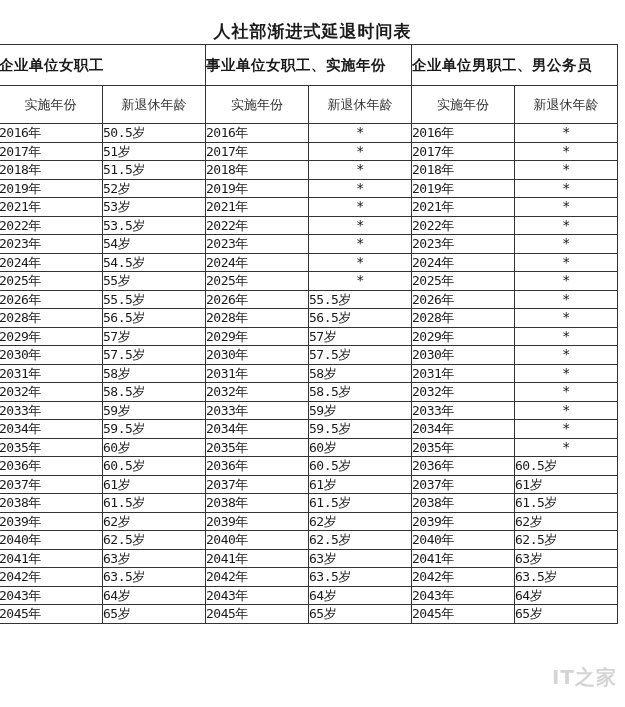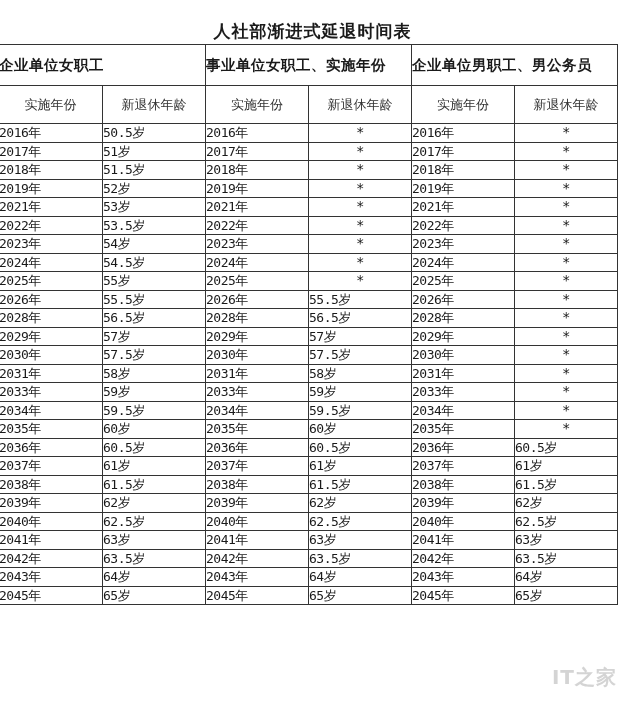--- a/index.html
+++ b/index.html
@@ -182,20 +182,28 @@
       </tr>
       <tr>
         <td class="cell">2031年</td>
         <td class="cell">58岁</td>
         <td class="cell">2031年</td>
         <td class="cell">58岁</td>
         <td class="cell">2031年</td>
         <td class="cell star">*</td>
       </tr>
       <tr>
+        <td class="cell">2032年</td>
+        <td class="cell">58.5岁</td>
+        <td class="cell">2032年</td>
+        <td class="cell">58.5岁</td>
+        <td class="cell">2032年</td>
+        <td class="cell star">*</td>
+      </tr>
+      <tr>
         <td class="cell">2033年</td>
         <td class="cell">59岁</td>
         <td class="cell">2033年</td>
         <td class="cell">59岁</td>
         <td class="cell">2033年</td>
         <td class="cell star">*</td>
       </tr>
       <tr>
         <td class="cell">2034年</td>
         <td class="cell">59.5岁</td>

